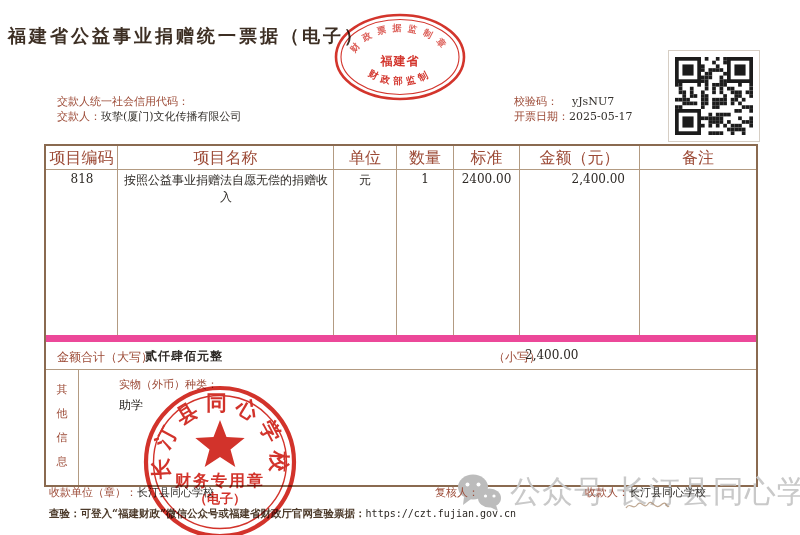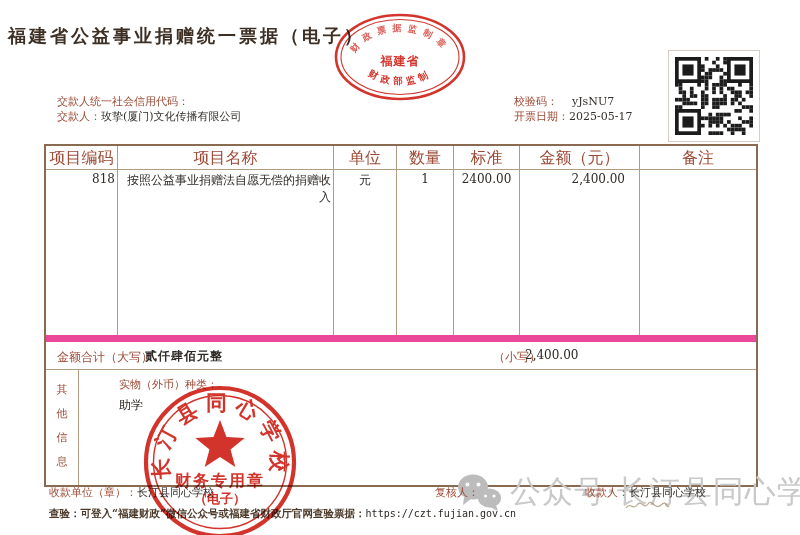--- a/index.html
+++ b/index.html
@@ -34,21 +34,21 @@
   .main-box{
     left:44px;top:144px;width:714px;height:343px;box-sizing:border-box;
     border:2px solid #8a6a50;display:flex;flex-direction:column;background:transparent;z-index:1;
   }
   .grid-row{display:grid;grid-template-columns:72px 216px 63px 57px 66px 120px 1fr;}
   .grid-row > div{border-right:1px solid #b39b82;box-sizing:border-box;}
   .grid-row > div:last-child{border-right:none;}
   .thead{height:23px;line-height:23px;font-size:16px;color:#9c4a36;}
   .thead > div{text-align:center;border-bottom:1px solid #b39b82;}
   .tbody{height:166px;font-size:12px;color:#2e2a26;}
-  .tbody .c-left{padding:3px 2px 0 3px;text-align:right;}
+  .tbody .c-left{padding:3px 2px 0 3px;text-align:center;}
   .tbody .c-center{padding-top:3px;text-align:center;}
   .tbody .c-right{padding:3px 14px 0 0;text-align:right;}
   .totals{height:27px;border-top:7px solid #ec4899;position:relative;font-size:12px;}
   .totals .t-label{position:absolute;left:11px;top:7px;color:#9c4a36;}
   .totals .t-words{position:absolute;left:99px;top:6px;color:#2b2723;font-weight:bold;letter-spacing:1px;}
   .totals .t-small{position:absolute;left:447px;top:7px;color:#9c4a36;}
   .totals .t-amount{position:absolute;left:479px;top:6px;color:#2b2723;}
   .other{flex:1;border-top:1px solid #b39b82;display:flex;}
   .other-label{width:32px;border-right:1px solid #b39b82;display:flex;flex-direction:column;
     align-items:center;padding-top:12px;gap:9px;font-size:11px;color:#9c4a36;}

